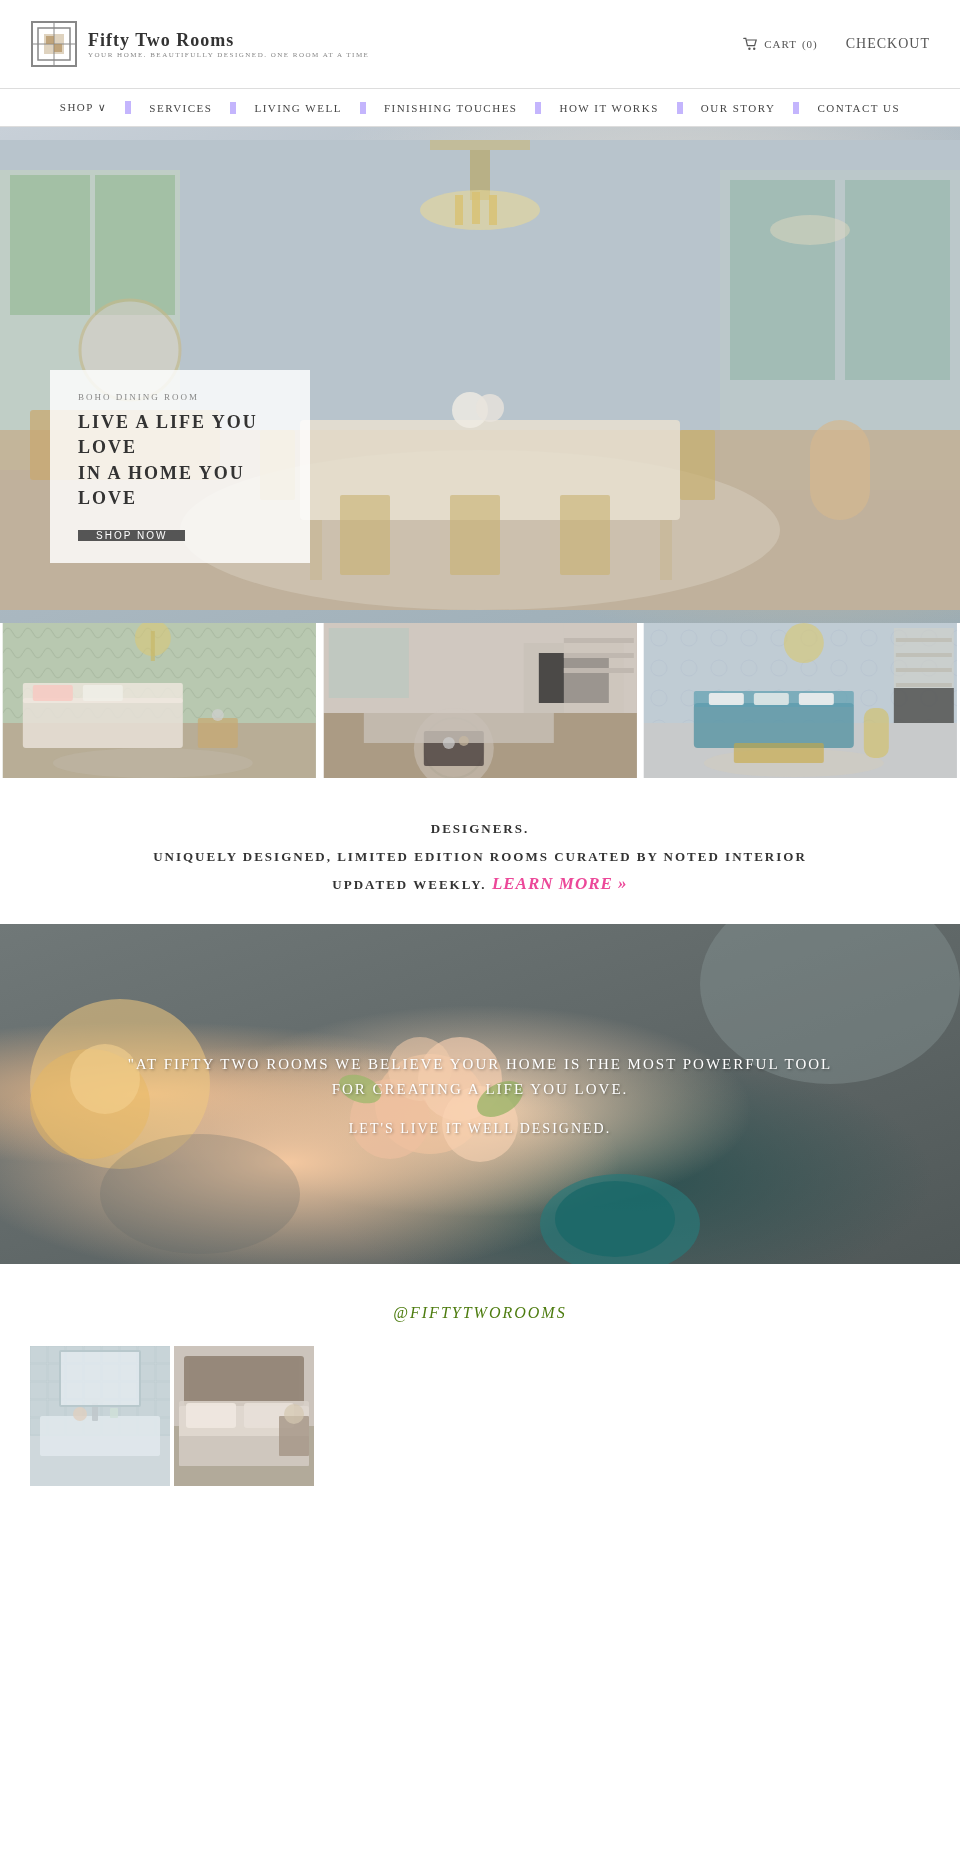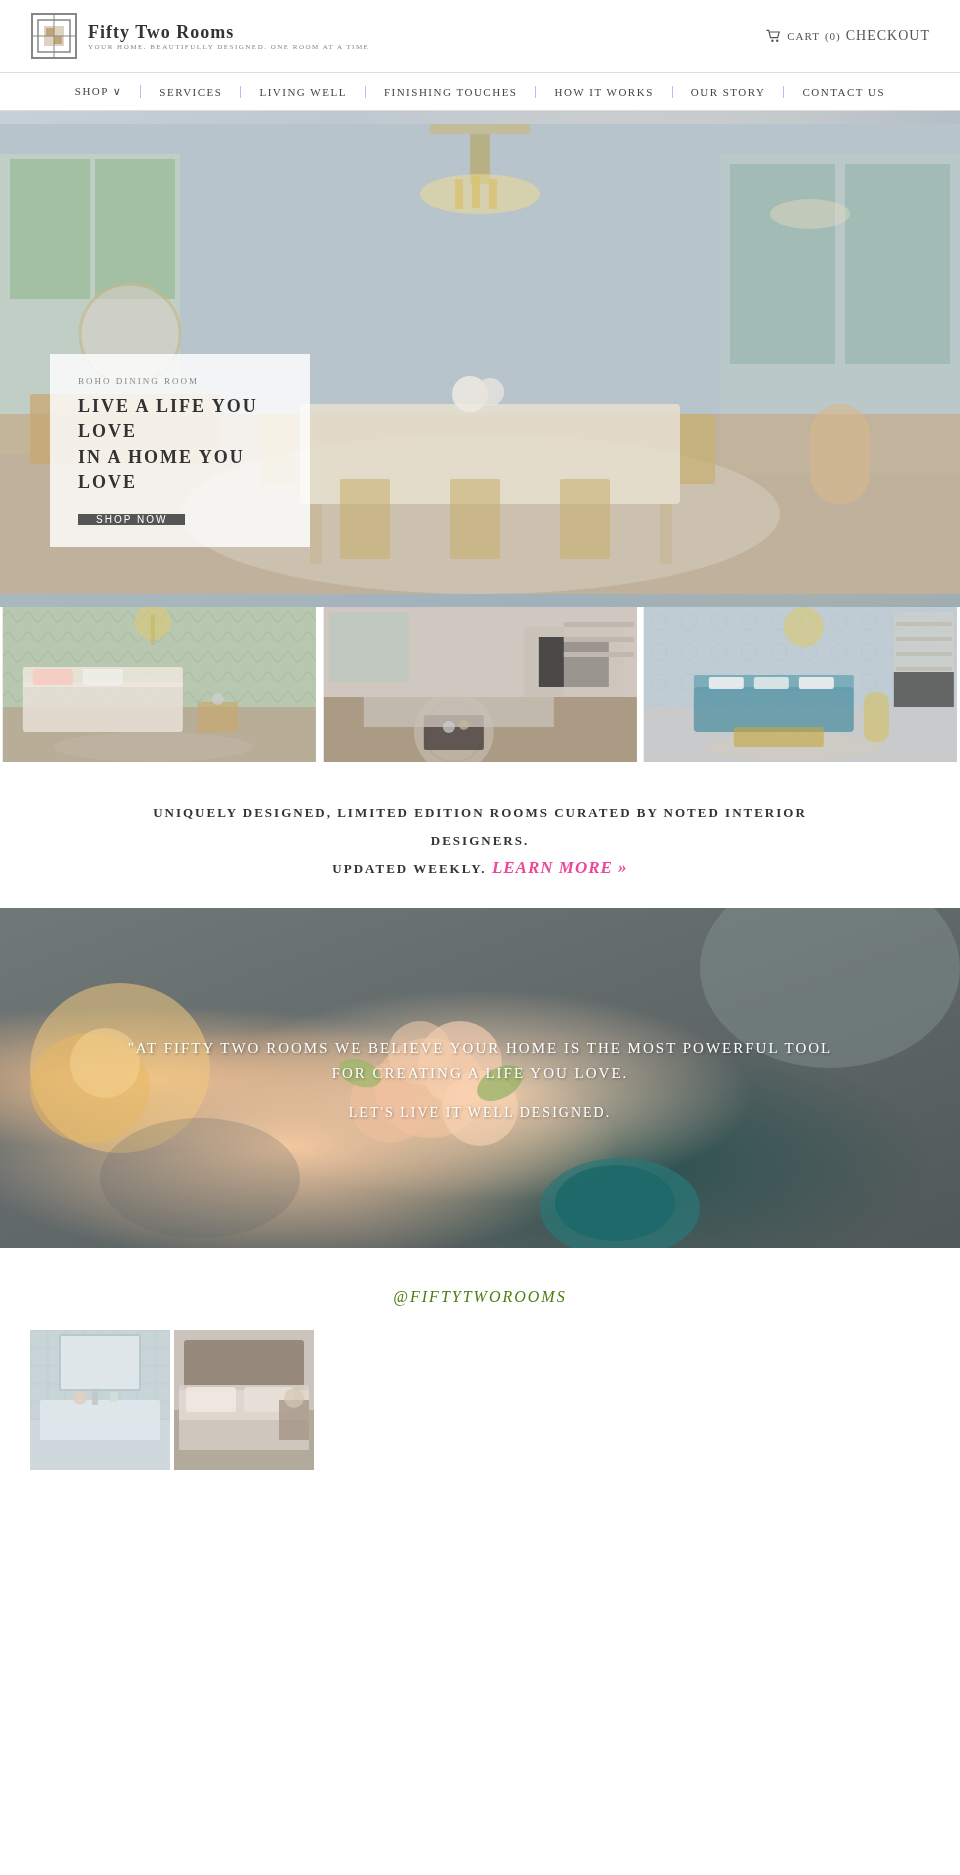--- a/index.html
+++ b/index.html
@@ -3,21 +3,21 @@
   <meta charset="utf-8">
   <style>
     * { margin: 0; padding: 0; box-sizing: border-box; }
     body { font-family: 'Georgia', serif; background: #fff; width: 960px; }
 
     
     .header {
       display: flex;
       align-items: center;
       justify-content: space-between;
-      padding: 12px 30px;
+      padding: 20px 30px;
       border-bottom: 1px solid #ddd;
     }
     .logo-area {
       display: flex;
       align-items: center;
       gap: 10px;
     }
     .logo-icon {
       width: 48px;
       height: 48px;
@@ -35,21 +35,21 @@
     }
     .logo-subtitle {
       font-size: 7px;
       letter-spacing: 1.5px;
       color: #888;
       text-transform: uppercase;
     }
     .header-right {
       display: flex;
       align-items: center;
-      gap: 5px;
+      gap: 28px;
     }
     .cart-area {
       display: flex;
       align-items: center;
       gap: 5px;
       font-size: 11px;
       letter-spacing: 1px;
       color: #555;
       text-transform: uppercase;
       cursor: pointer;
@@ -77,21 +77,21 @@
       border-bottom: 1px solid #ddd;
     }
     .nav-item {
       font-size: 11px;
       letter-spacing: 1.5px;
       color: #444;
       text-transform: uppercase;
       padding: 0 18px;
       cursor: pointer;
       text-decoration: none;
-      border-right: 1px solid #c4b5fd;
+      border-right: 6px solid #c4b5fd;
       white-space: nowrap;
     }
     .nav-item:last-child {
       border-right: none;
     }
 
     
     .hero-section {
       width: 100%;
       height: 496px;
@@ -492,22 +492,22 @@
 
         <rect x="250" y="65" width="60" height="35" fill="#202020" opacity="0.6"></rect>
 
         <rect x="220" y="85" width="25" height="50" fill="#d4c060" rx="10" opacity="0.6"></rect>
       </svg>
     </div>
   </div>
 </div>
 
 <section class="tagline-section">
+  <p class="tagline-main">DESIGNERS.</p>
   <p class="tagline-main">UNIQUELY DESIGNED, LIMITED EDITION ROOMS CURATED BY NOTED INTERIOR</p>
-  <p class="tagline-main">DESIGNERS.</p>
   <p class="tagline-sub">
     <span>UPDATED WEEKLY.</span>
     <a class="learn-more-link">LEARN MORE »</a>
   </p>
 </section>
 
 <section class="banner-section">
   <div class="banner-bg">
 
     <svg width="100%" height="100%" viewBox="0 0 960 340" xmlns="http://www.w3.org/2000/svg" style="position:absolute;top:0;left:0;">

